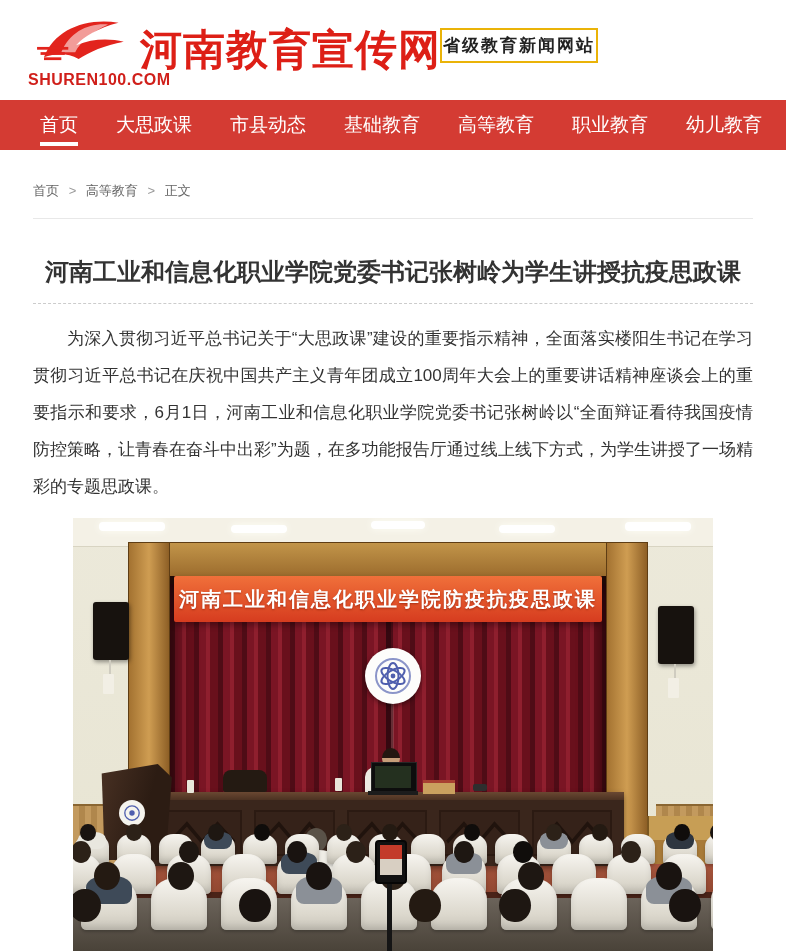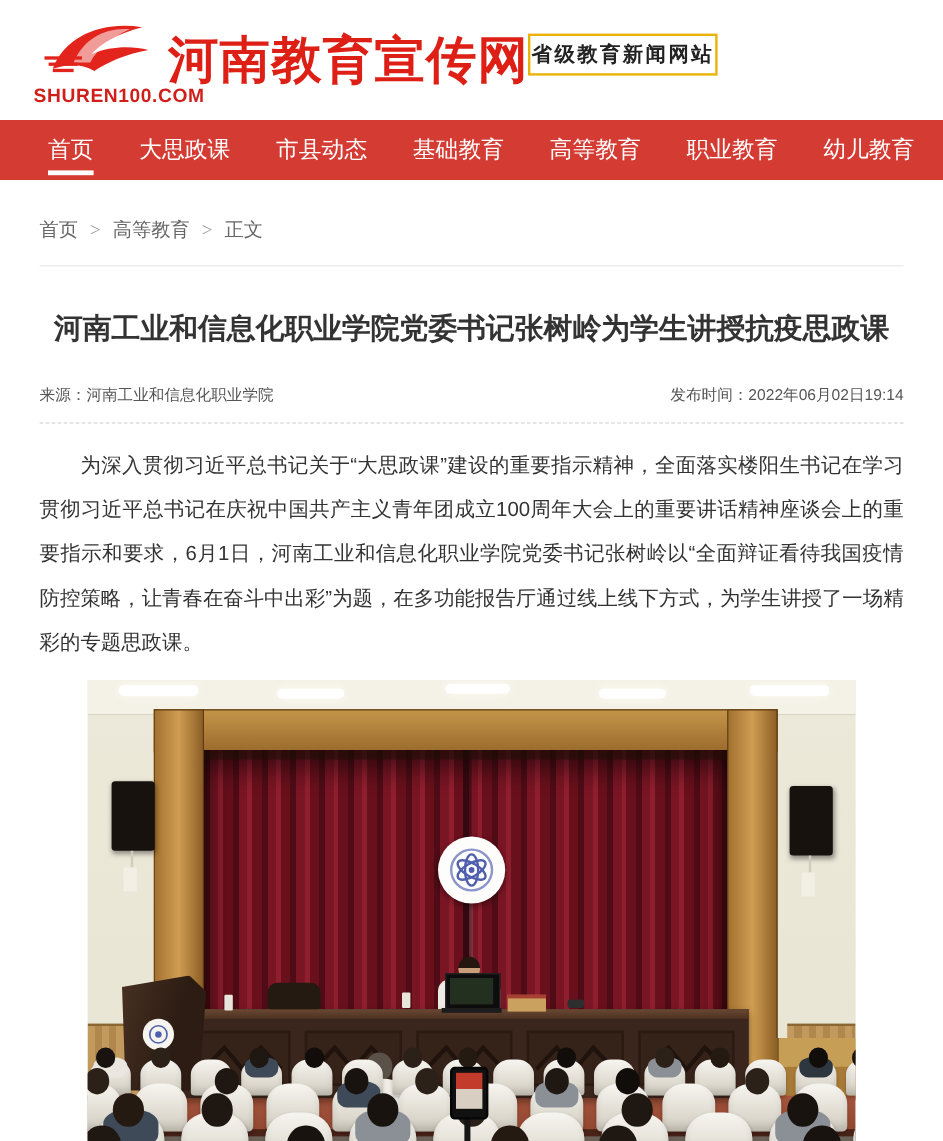--- a/index.html
+++ b/index.html
@@ -14,21 +14,21 @@
   .badge{position:absolute;left:440px;top:28px;width:158px;}
   .badge-box{border:2px solid #eab308;background:#fff;color:#222;font-family:"Liberation Serif","DejaVu Serif",serif;font-weight:bold;font-size:17px;letter-spacing:2px;text-align:center;padding:4px 0;}
   .badge-bar{margin-top:3px;background:#c01f1a;color:#fff;font-size:9px;font-weight:bold;text-align:center;letter-spacing:1px;padding:3px 0;white-space:nowrap;}
 
   
   .nav{height:50px;background:#d43b33;display:flex;align-items:center;padding-left:40px;gap:38px;}
   .nav-item{color:#fff;font-size:19px;position:relative;cursor:pointer;padding:6px 0;white-space:nowrap;}
   .nav-item.active::after{content:"";position:absolute;left:0;right:0;bottom:-2px;height:4px;background:#fff;}
 
   
-  .breadcrumb{margin:32px 33px 0;font-size:16px;color:#666;font-family:Liberation Serif, serif;}
+  .breadcrumb{margin:32px 33px 0;font-size:13px;color:#666;}
   .breadcrumb .sep{color:#999;margin:0 6px;}
   .bc-link{cursor:pointer;}
   .hr1{border:none;border-top:1px solid #e8e8e8;margin:18px 33px 0;}
   .article-title{margin:36px 24px 0;font-size:24px;font-weight:bold;color:#333;text-align:center;line-height:34px;}
   .meta{display:flex;justify-content:space-between;margin:28px 33px 0;font-size:13px;color:#555;}
   .hr2{border:none;border-top:1px dashed #ccc;margin:14px 33px 0;}
   .body-par{margin:16px 33px 0;font-size:17px;line-height:37px;color:#333;text-align:justify;text-indent:2em;}
 
   
   .photo{width:640px;height:434px;margin:13px auto 0;position:relative;overflow:hidden;background:linear-gradient(180deg,#ece9da,#e7e4d2);}
@@ -116,24 +116,20 @@
   <div class="breadcrumb">
     <span class="bc-link">首页</span>
     <span class="sep">&gt;</span>
     <span class="bc-link">高等教育</span>
     <span class="sep">&gt;</span>
     <span>正文</span>
   </div>
   <hr class="hr1">
 
   <h1 class="article-title">河南工业和信息化职业学院党委书记张树岭为学生讲授抗疫思政课</h1>
-  <div class="meta">
-    <span>来源：河南工业和信息化职业学院</span>
-    <span>发布时间：2022年06月02日19:14</span>
-  </div>
   <hr class="hr2">
   <p class="body-par">为深入贯彻习近平总书记关于“大思政课”建设的重要指示精神，全面落实楼阳生书记在学习贯彻习近平总书记在庆祝中国共产主义青年团成立100周年大会上的重要讲话精神座谈会上的重要指示和要求，6月1日，河南工业和信息化职业学院党委书记张树岭以“全面辩证看待我国疫情防控策略，让青春在奋斗中出彩”为题，在多功能报告厅通过线上线下方式，为学生讲授了一场精彩的专题思政课。</p>
 
   <div class="photo">
     <div class="ceiling"></div>
     <div class="clight" style="left:26px;top:4px;width:66px;height:9px;"></div>
     <div class="clight" style="left:158px;top:7px;width:56px;height:8px;"></div>
     <div class="clight" style="left:298px;top:3px;width:54px;height:8px;"></div>
     <div class="clight" style="left:426px;top:7px;width:56px;height:8px;"></div>
     <div class="clight" style="left:552px;top:4px;width:66px;height:9px;"></div>
@@ -143,20 +139,21 @@
     <div class="vent"></div>
 
     <div class="arch-top"></div>
     <div class="arch-side" style="left:55px;"></div>
     <div class="arch-side" style="left:533px;"></div>
 
     <div class="curtain"></div>
     <div class="curtain-seam"></div>
     <div class="arch-shadow"></div>
 
+    <div class="banner">河南工业和信息化职业学院防疫抗疫思政课</div>
 
     <div class="emblem-cord"></div>
     <div class="emblem">
       <svg width="40" height="40" viewBox="0 0 40 40" style="position:static;">
         <circle cx="20" cy="20" r="17" fill="none" stroke="#8b95c9" stroke-width="2"></circle>
         <g fill="none" stroke="#4f5fae" stroke-width="2">
           <ellipse cx="20" cy="20" rx="13" ry="5.5" transform="rotate(30 20 20)"></ellipse>
           <ellipse cx="20" cy="20" rx="13" ry="5.5" transform="rotate(-30 20 20)"></ellipse>
           <ellipse cx="20" cy="20" rx="13" ry="5.5" transform="rotate(90 20 20)"></ellipse>
         </g>

